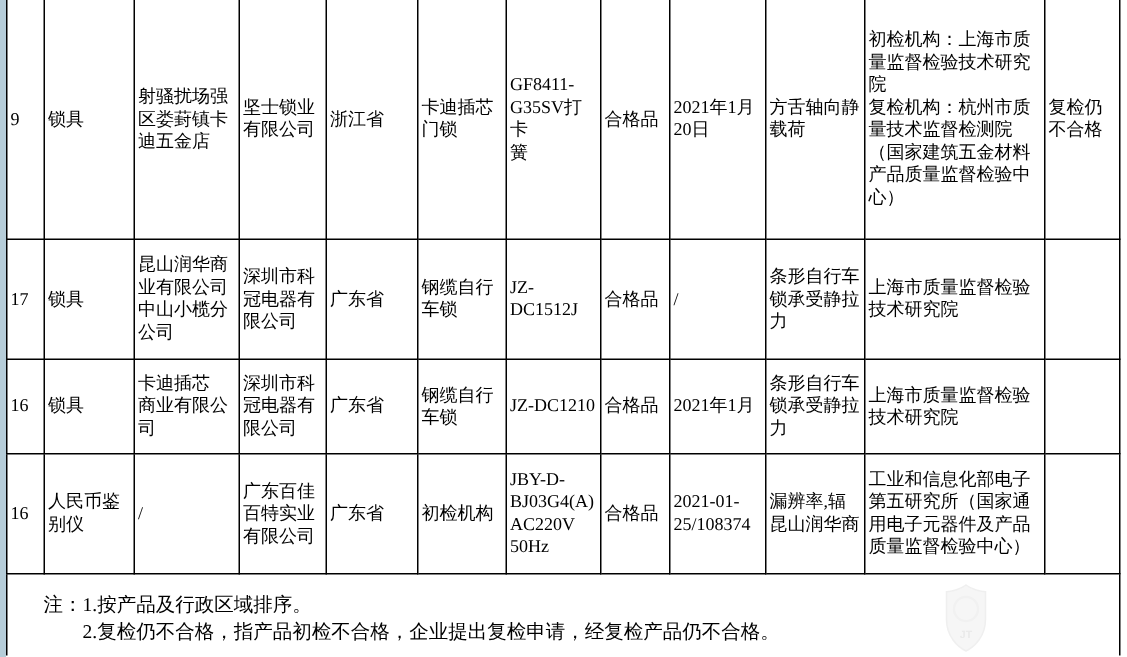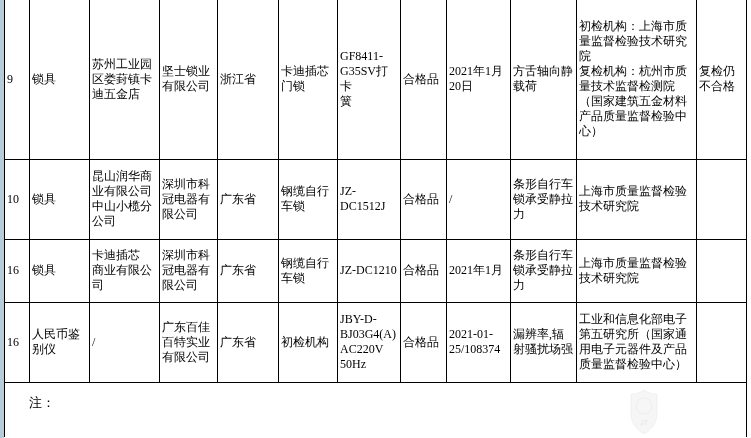--- a/index.html
+++ b/index.html
@@ -78,21 +78,21 @@
           <col style="width:46px">
           <col style="width:64px">
         <col style="width:66px">
           <col style="width:120px">
           <col style="width:50px">
       </colgroup>
       <tbody>
         <tr class="row-9">
           <td>9</td>
           <td>锁具</td>
-          <td>苏州工业园
+          <td>射骚扰场强
 区娄葑镇卡
 迪五金店</td>
           <td>坚士锁业
 有限公司</td>
           <td>浙江省</td>
           <td>卡迪插芯
 门锁</td>
           <td>GF8411-
 G35SV打卡
 簧</td>
@@ -106,21 +106,21 @@
 院
 复检机构：杭州市质
 量技术监督检测院
 （国家建筑五金材料
 产品质量监督检验中
 心）</td>
           <td>复检仍
 不合格</td>
         </tr>
         <tr class="row-10">
-          <td>10</td>
+          <td>17</td>
           <td>锁具</td>
           <td>昆山润华商
 业有限公司
 中山小榄分
 公司</td>
           <td>深圳市科
 冠电器有
 限公司</td>
           <td>广东省</td>
           <td>钢缆自行
@@ -169,34 +169,36 @@
           <td>广东省</td>
           <td>初检机构</td>
           <td>JBY-D-
 BJ03G4(A)
 AC220V
 50Hz</td>
           <td>合格品</td>
           <td>2021-01-
 25/108374</td>
           <td>漏辨率,辐
-射骚扰场强</td>
+昆山润华商</td>
           <td>工业和信息化部电子
 第五研究所（国家通
 用电子元器件及产品
 质量监督检验中心）</td>
           <td></td>
         </tr>
       </tbody>
     </table>
 
     <div class="notes">
       <div class="note-row">
         <span class="note-prefix">注：</span>
         <div class="note-lines">
+          <div>1.按产品及行政区域排序。</div>
+          <div>2.复检仍不合格，指产品初检不合格，企业提出复检申请，经复检产品仍不合格。</div>
         </div>
       </div>
     </div>
   </div>
 
   <svg class="watermark" viewBox="0 0 30 46">
     <path d="M15 1 C11 4 5 5.5 2 5.5 L2 24 C2 35 9 42 15 45 C21 42 28 35 28 24 L28 5.5 C25 5.5 19 4 15 1 Z" fill="#efefef" stroke="#e3e3e3" stroke-width="1"></path>
     <circle cx="15" cy="17" r="8" fill="none" stroke="#e6e6e6" stroke-width="1.5"></circle>
     <text x="15" y="36" text-anchor="middle" font-size="7" fill="#d9d9d9" font-family="Liberation Sans, sans-serif" font-weight="bold">JT</text>
   </svg>

